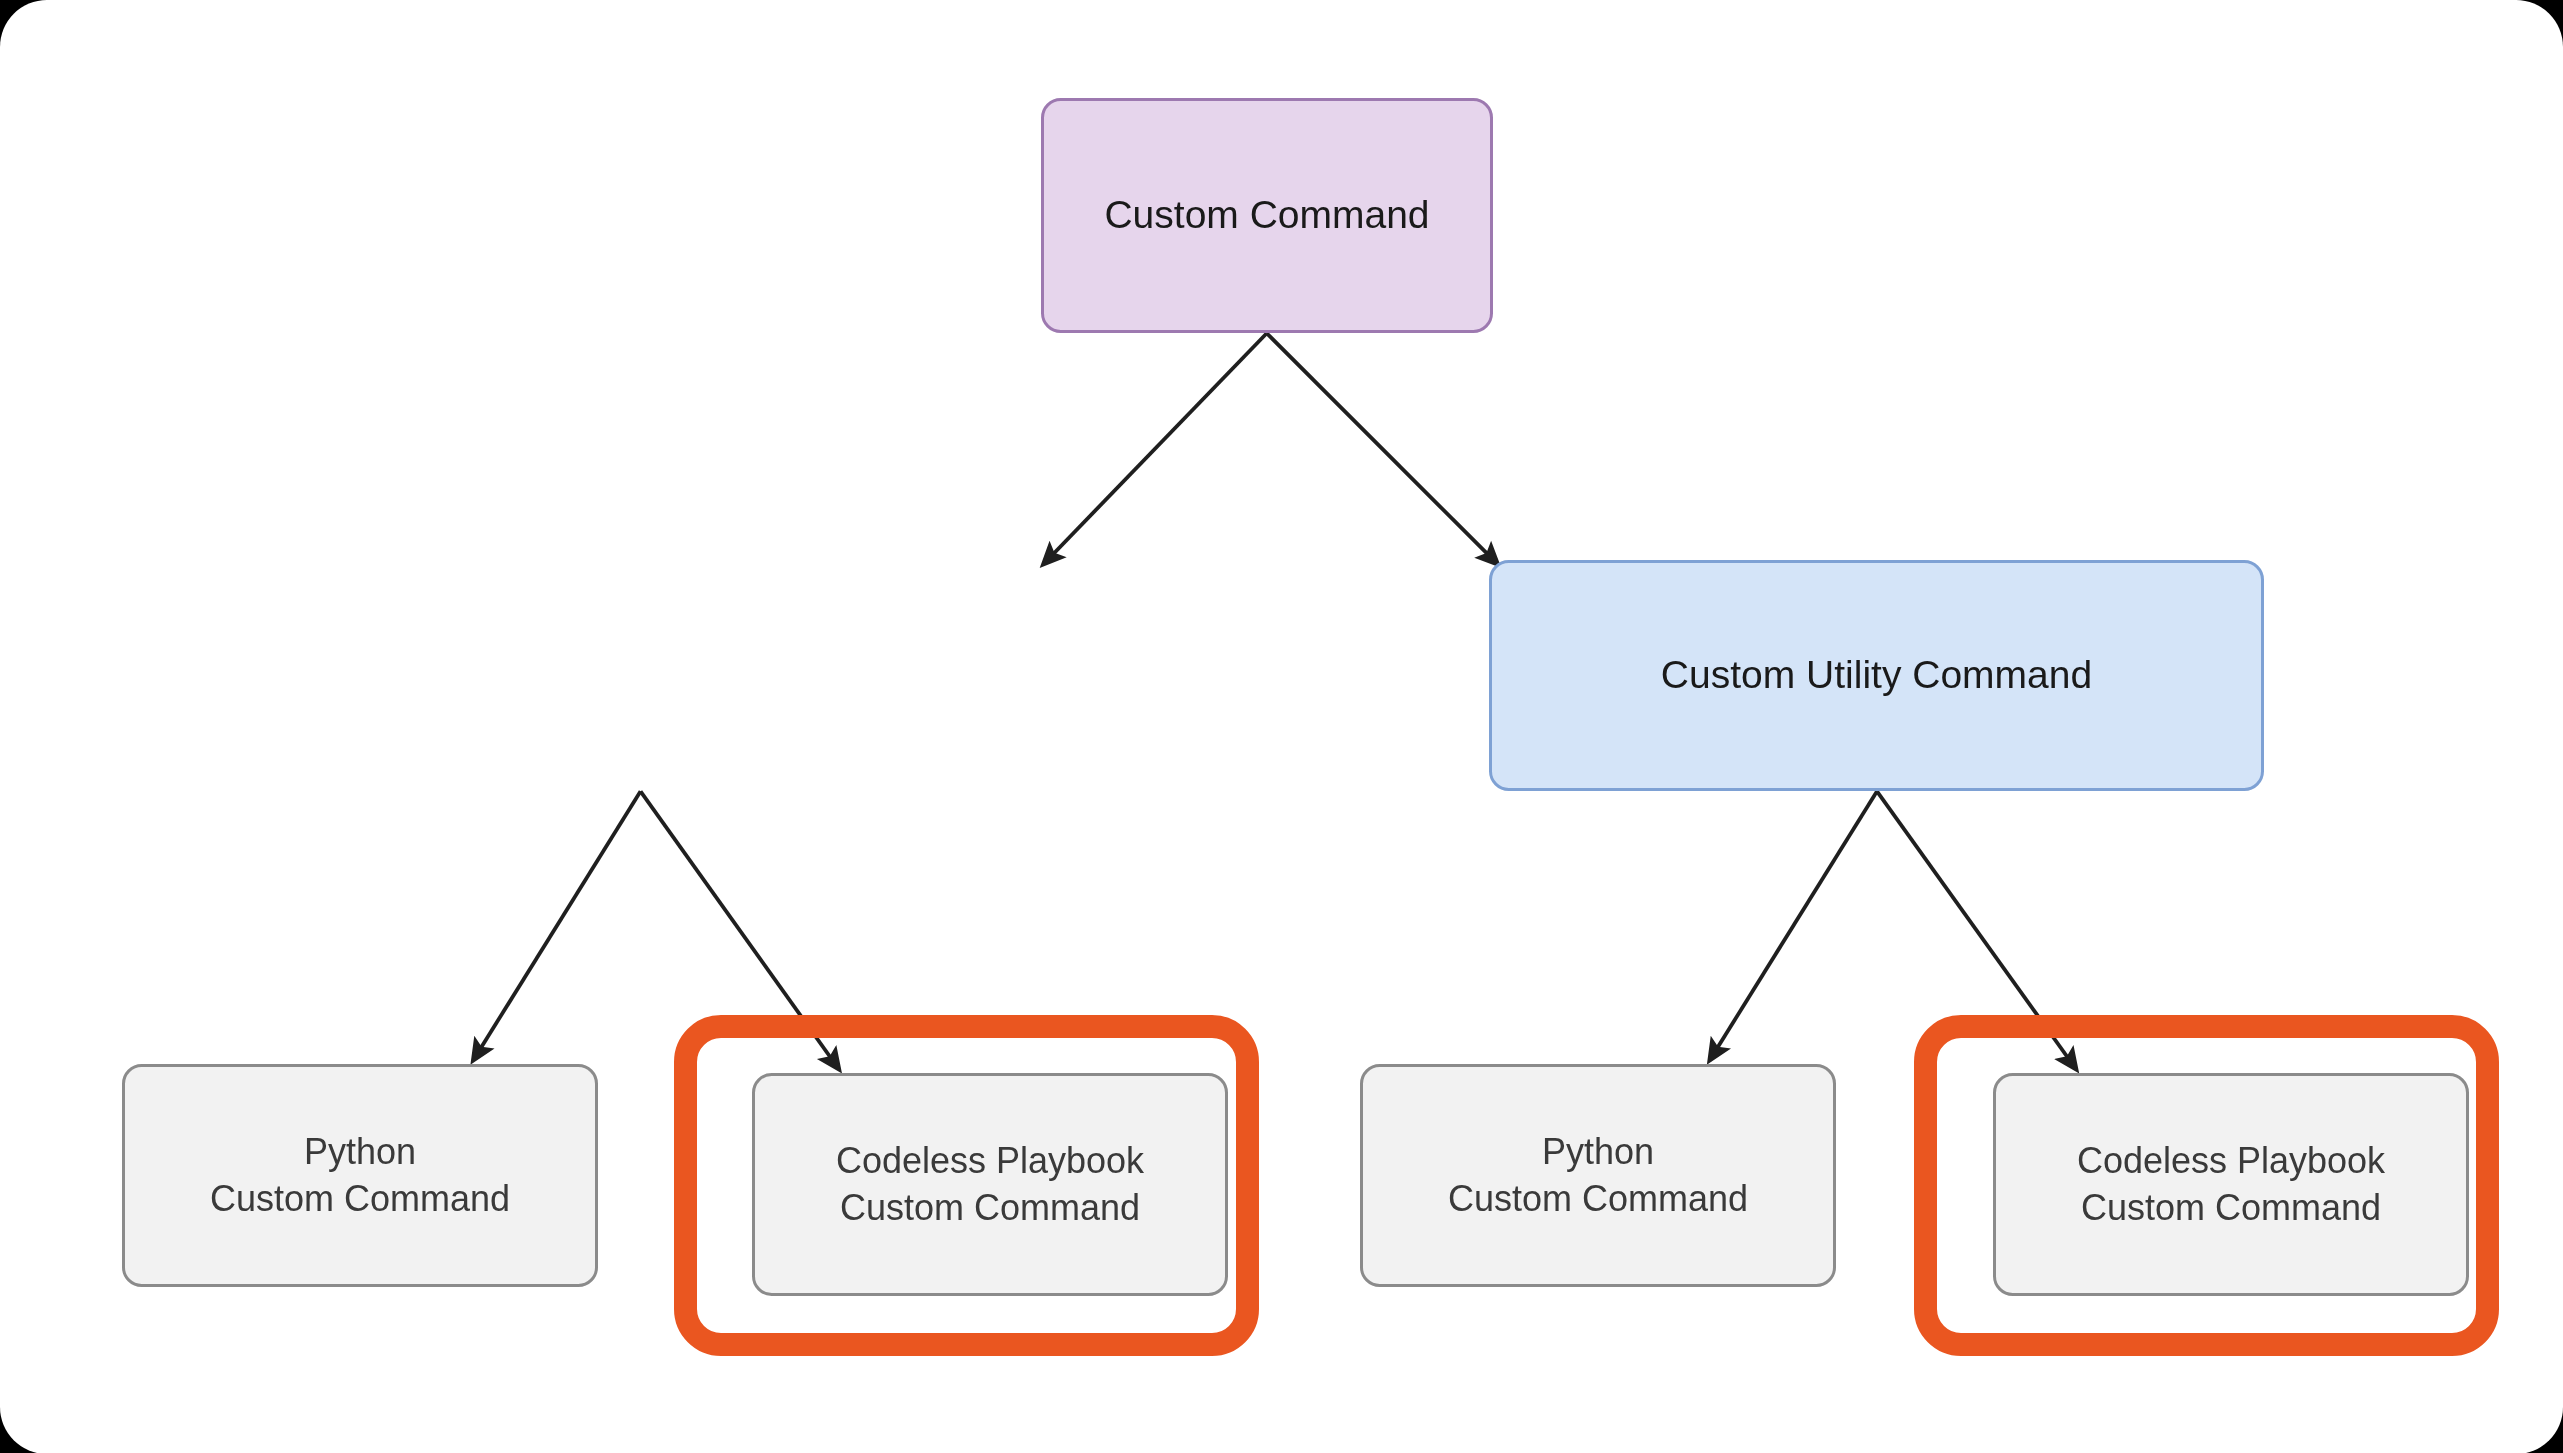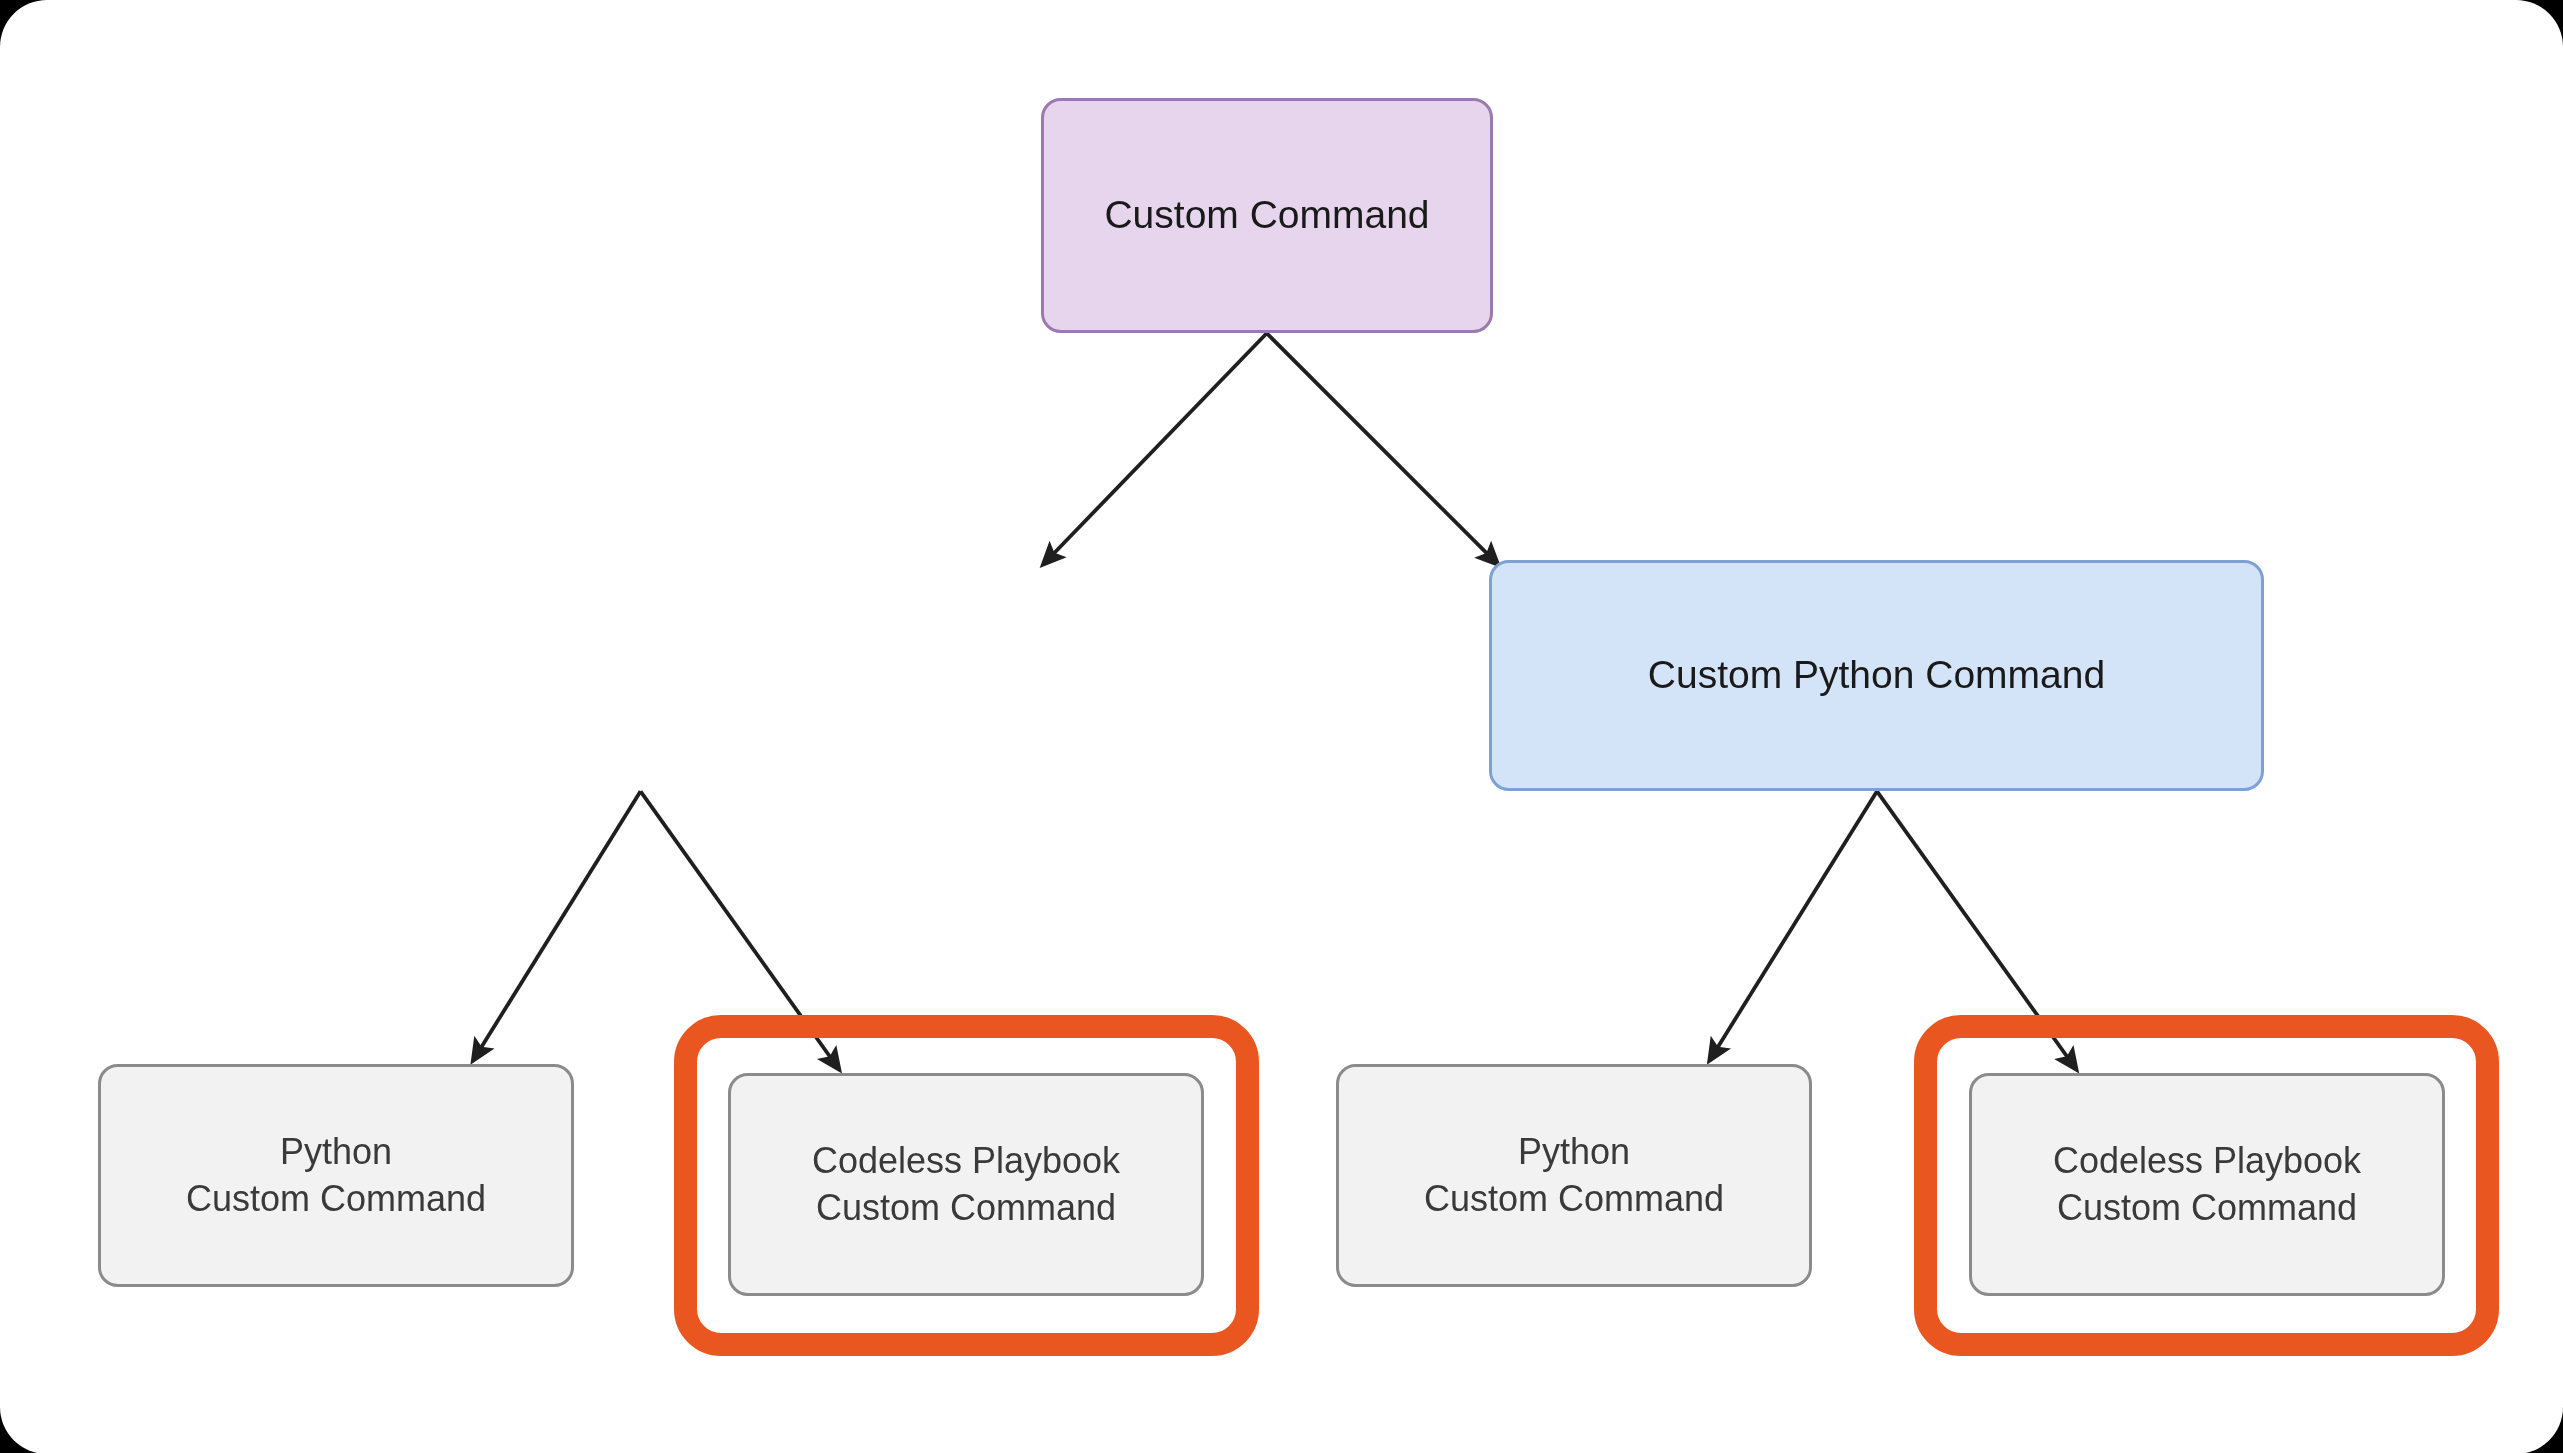--- a/index.html
+++ b/index.html
@@ -51,20 +51,21 @@
     border: 3.8px solid #7ea1d4;
     background: #d4e4f8;
     font-size: 39px;
   }
   .node-leaf {
     border-radius: 19.7px;
     border: 3px solid #8b8b8b;
     background: #f2f2f2;
     font-size: 36px;
     color: #3a3a3a;
+    margin-left: 24px;
   }
   .node-label {
     display: block;
     white-space: pre-line;
   }
   .highlight-ring {
     position: absolute;
     box-sizing: border-box;
     border: 23px solid #ea5620;
     border-radius: 47px;
@@ -95,21 +96,21 @@
 
   <div class="highlight-ring" style="left: 674px; top: 1015px; width: 585px; height: 341px; border-color: rgb(234, 86, 32);"></div>
   <div class="highlight-ring" style="left: 1914px; top: 1015px; width: 585px; height: 341px; border-color: rgb(234, 86, 32);"></div>
 
   <div class="node node-root" style="left: 1041px; top: 98px; width: 452px; height: 235px; background: rgb(230, 213, 236); border-color: rgb(157, 121, 176);">
     <span class="node-label">Custom Command</span>
   </div>
 
 
   <div class="node node-mid" style="left: 1489px; top: 560px; width: 775px; height: 231px; background: rgb(212, 228, 248); border-color: rgb(126, 161, 212);">
-    <span class="node-label">Custom Python Command</span>
+    <span class="node-label">Custom Utility Command</span>
   </div>
 
   <div class="node node-leaf" style="left: 98px; top: 1064px; width: 476px; height: 223px; background: rgb(242, 242, 242); border-color: rgb(139, 139, 139);">
     <span class="node-label">Python
 Custom Command</span>
   </div>
 
   <div class="node node-leaf" style="left: 728px; top: 1073px; width: 476px; height: 223px; background: rgb(242, 242, 242); border-color: rgb(139, 139, 139);">
     <span class="node-label">Codeless Playbook
 Custom Command</span>

